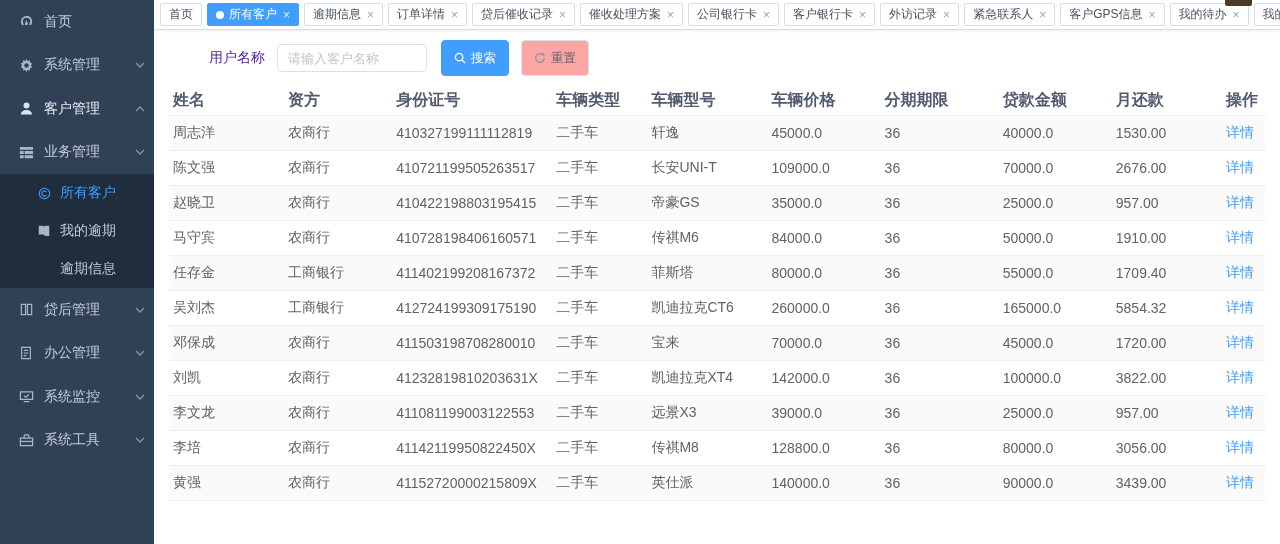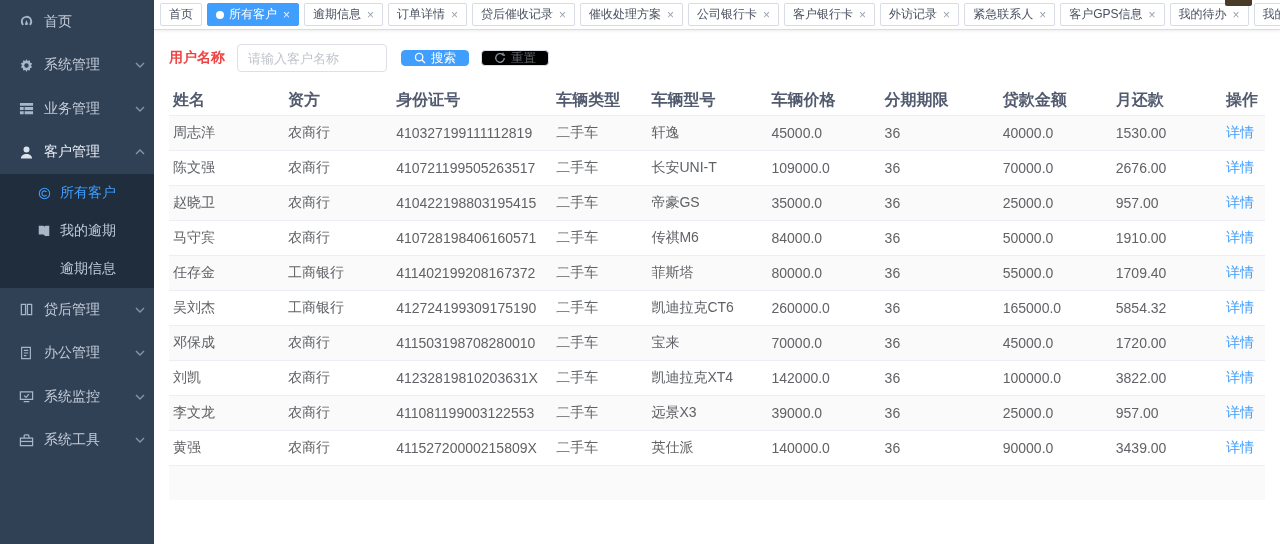--- a/index.html
+++ b/index.html
@@ -37,30 +37,30 @@
   .tag .tag-close { margin-left:6px; font-size:12px; line-height:1; color:#9aa3ad; cursor:pointer; }
   .tag.active { background:#409EFF; border-color:#409EFF; color:#fff; }
   .tag.active .tag-close { color:rgba(255,255,255,.85); }
 
   .avatar-partial { position:absolute; top:0; right:28px; width:27px; height:6px;
     background:#4a3a28; border-radius:0 0 2px 2px; z-index:5; }
 
   
   .content { padding:13px 15px 0 15px; flex:1; overflow:hidden; }
   .search-row { display:flex; align-items:center; height:30px; margin-bottom:14px; }
-  .search-label { font-size:14px; font-weight:700; color:#ef4444; margin-right:12px; }
+  .search-label { font-size:14px; font-weight:400; color:#4c1d95; margin-right:12px;margin-left:40px; }
   .search-input { width:150px; height:28px; border:1px solid #dcdfe6; border-radius:4px;
     padding:8px 10px; font-size:13px; color:#606266; outline:none;
     font-family:"Liberation Sans","DejaVu Sans",sans-serif; }
   .search-input::placeholder { color:#c0c4cc; }
-  .btn { height:16px; border-radius:4px; font-size:12.5px; display:inline-flex;
+  .btn { height:36px; border-radius:4px; font-size:12.5px; display:inline-flex;
     align-items:center; padding:6px 12px; cursor:pointer; }
   .btn svg { margin-right:5px; }
   .btn-primary { background:#409EFF; border:1px solid #409EFF; color:#fff; margin-left:14px; }
-  .btn-plain { background:#000000; border:1px solid #dcdfe6; color:#606266; margin-left:12px; }
+  .btn-plain { background:#fca5a5; border:1px solid #dcdfe6; color:#606266; margin-left:12px; }
 
   
   table { width:100%; border-collapse:collapse; table-layout:fixed; }
   th { text-align:left; font-size:16px; font-weight:700; color:#515a6e;
     height:28px; padding:0 4px; white-space:nowrap; overflow:hidden; }
   td { font-size:14px; color:#606266; height:35px; padding:0 4px;
     white-space:nowrap; overflow:hidden; }
   tbody tr { border-top:1px solid #ebeef5; }
   tbody tr:nth-child(odd) { background:#fafafa; }
   .c0{width:115px}.c1{width:108px}.c2{width:160px}.c3{width:95px}.c4{width:120px}
@@ -88,40 +88,40 @@
         <svg width="15" height="15" viewBox="0 0 16 16">
             <path fill="currentColor" fill-rule="evenodd" d="M8 1l1.1 2.1 2.4-.6.3 2.4 2.3 1-1.4 2 1.4 2-2.3 1-.3 2.4-2.4-.6L8 15l-1.1-2.3-2.4.6-.3-2.4-2.3-1 1.4-2-1.4-2 2.3-1 .3-2.4 2.4.6zM8 5.6A2.4 2.4 0 1 0 8 10.4 2.4 2.4 0 0 0 8 5.6z"></path>
           </svg>
       </span>
       <span class="s-label">系统管理</span>
       <svg class="chev" viewBox="0 0 12 12">
           <path d="M2 4l4 4 4-4" fill="none" stroke="currentColor" stroke-width="1.4"></path>
         </svg>
     </div>
 
-    <div class="s-item">
-      <span class="s-icon">
-        <svg width="15" height="15" viewBox="0 0 16 16">
-            <path fill="currentColor" d="M1 2h14v3H1zM1 6.5h4v3H1zm5 0h9v3H6zM1 11h4v3H1zm5 0h9v3H6z"></path>
-          </svg>
-      </span>
-      <span class="s-label">业务管理</span>
-      <svg class="chev" viewBox="0 0 12 12">
-          <path d="M2 4l4 4 4-4" fill="none" stroke="currentColor" stroke-width="1.4"></path>
-        </svg>
-    </div>
-
     <div class="s-item" style="color:#e8edf4;">
       <span class="s-icon" style="color:#dbe2ec;">
         <svg width="15" height="15" viewBox="0 0 16 16">
             <path fill="currentColor" d="M8 1.5A3.2 3.2 0 1 1 8 7.9 3.2 3.2 0 0 1 8 1.5zM2 14.5c0-3 2.7-5 6-5s6 2 6 5z"></path>
           </svg>
       </span>
       <span class="s-label">客户管理</span>
       <svg class="chev up" viewBox="0 0 12 12">
+          <path d="M2 4l4 4 4-4" fill="none" stroke="currentColor" stroke-width="1.4"></path>
+        </svg>
+    </div>
+
+    <div class="s-item">
+      <span class="s-icon">
+        <svg width="15" height="15" viewBox="0 0 16 16">
+            <path fill="currentColor" d="M1 2h14v3H1zM1 6.5h4v3H1zm5 0h9v3H6zM1 11h4v3H1zm5 0h9v3H6z"></path>
+          </svg>
+      </span>
+      <span class="s-label">业务管理</span>
+      <svg class="chev" viewBox="0 0 12 12">
           <path d="M2 4l4 4 4-4" fill="none" stroke="currentColor" stroke-width="1.4"></path>
         </svg>
     </div>
 
     <div class="submenu">
       <div class="sub-item active">
         <span class="s-icon">
           <svg width="13" height="13" viewBox="0 0 16 16">
               <circle cx="8" cy="8" r="6.4" fill="none" stroke="currentColor" stroke-width="1.3"></circle>
               <path d="M10.5 10a3.2 3.2 0 1 1 0-4" fill="none" stroke="currentColor" stroke-width="1.3"></path>
@@ -445,20 +445,32 @@
             <td class="c2">411081199003122553</td>
             <td class="c3">二手车</td>
             <td class="c4">远景X3</td>
             <td class="c5">39000.0</td>
             <td class="c6">36</td>
             <td class="c7">25000.0</td>
             <td class="c8">957.00</td>
             <td class="c9"><a>详情</a></td>
           </tr>
 
+          <tr>
+            <td class="c0">李培</td>
+            <td class="c1">农商行</td>
+            <td class="c2">41142119950822450X</td>
+            <td class="c3">二手车</td>
+            <td class="c4">传祺M8</td>
+            <td class="c5">128800.0</td>
+            <td class="c6">36</td>
+            <td class="c7">80000.0</td>
+            <td class="c8">3056.00</td>
+            <td class="c9"><a>详情</a></td>
+          </tr>
 
           <tr>
             <td class="c0">黄强</td>
             <td class="c1">农商行</td>
             <td class="c2">41152720000215809X</td>
             <td class="c3">二手车</td>
             <td class="c4">英仕派</td>
             <td class="c5">140000.0</td>
             <td class="c6">36</td>
             <td class="c7">90000.0</td>

